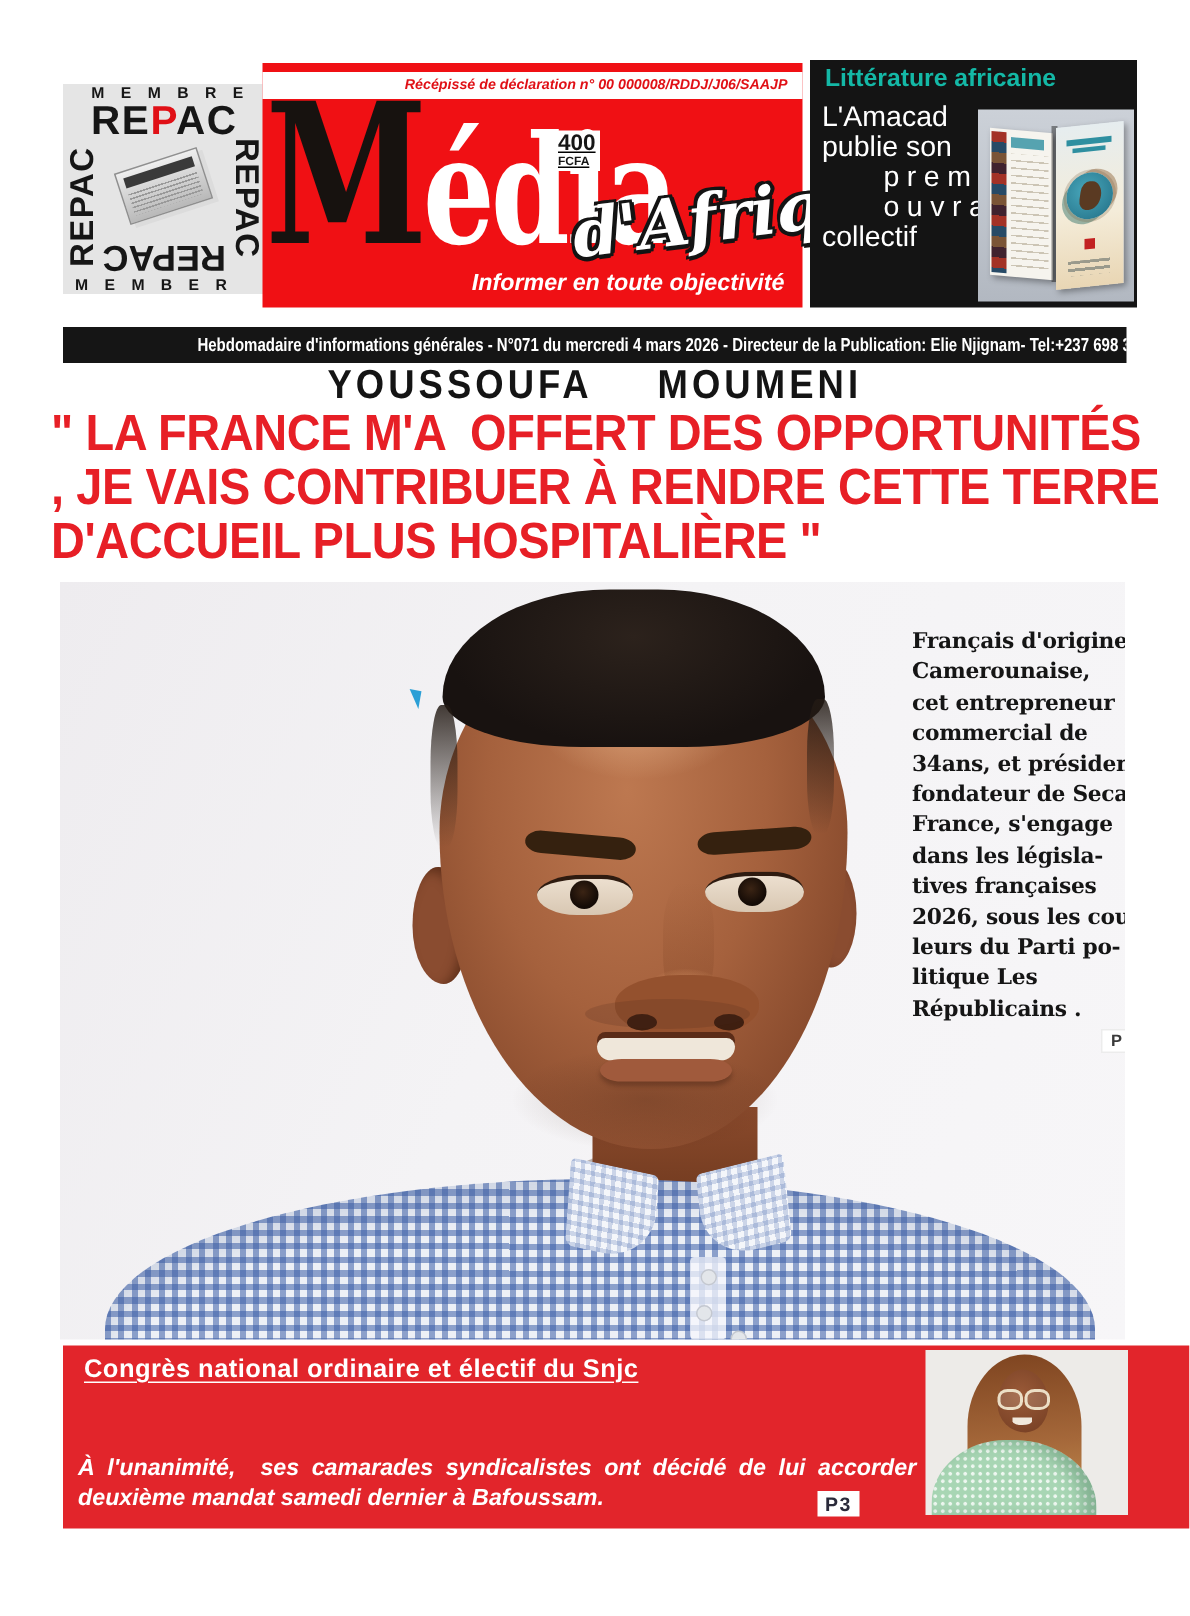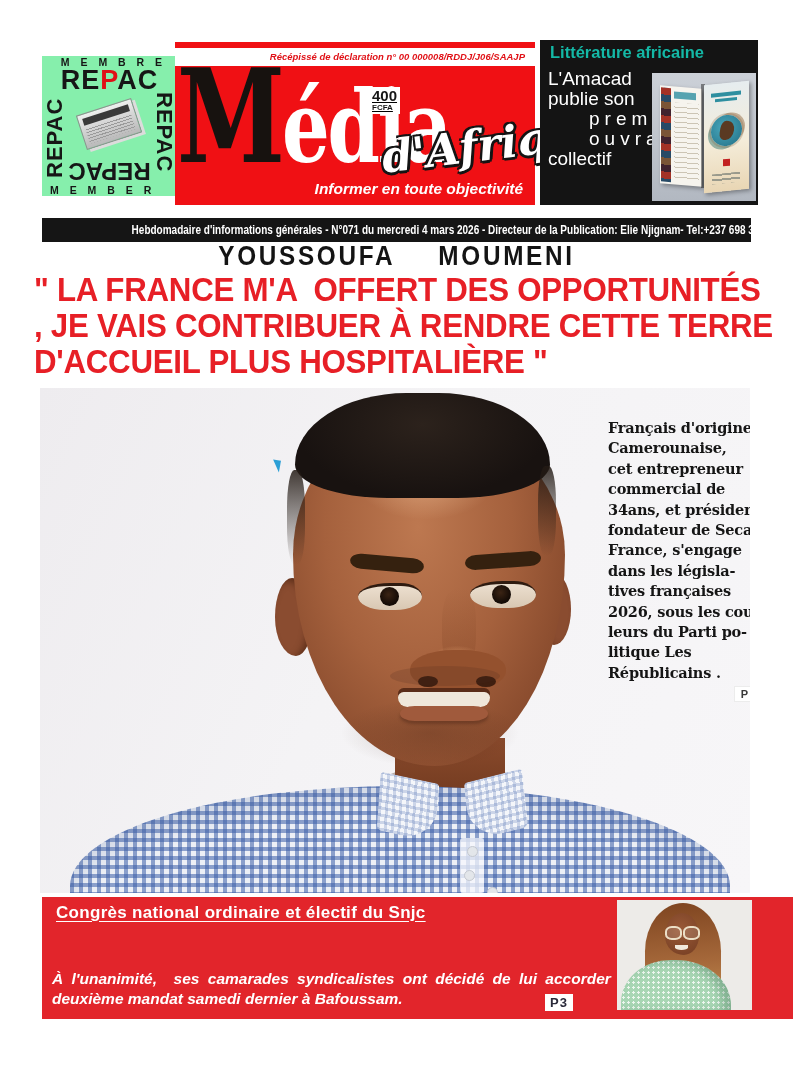--- a/index.html
+++ b/index.html
@@ -1,20 +1,20 @@
 <!DOCTYPE html>
 <html><head>
 <meta charset="utf-8">
 <style>
   html,body{margin:0;padding:0;background:#fff;}
   .page{position:relative;width:793px;height:1077px;background:#ffffff;overflow:hidden;
         font-family:"Liberation Sans",sans-serif;}
 
   
-  .repac{position:absolute;left:42px;top:56px;width:135px;height:140px;background:#86efac;color:#161616;}
+  .repac{position:absolute;left:42px;top:56px;width:135px;height:140px;background:#e5e5e5;color:#161616;}
   .repac-top{position:absolute;top:0;left:8px;right:0;font-size:10.5px;font-weight:bold;letter-spacing:4px;text-align:center;}
   .repac-main{position:absolute;top:11px;left:0;right:0;text-align:center;font-size:27px;font-weight:bold;letter-spacing:1px;line-height:27px;}
   .repac-main .accent{color:#e01016;}
   .repac-side{position:absolute;top:36px;height:86px;writing-mode:vertical-rl;font-size:22px;font-weight:bold;letter-spacing:1px;line-height:22px;}
   .repac-left{left:2px;transform:rotate(180deg);}
   .repac-right{right:2px;}
   .repac-flip{position:absolute;bottom:13px;left:0;right:0;text-align:center;font-size:24px;font-weight:bold;transform:rotate(180deg);line-height:24px;}
   .repac-bot{position:absolute;bottom:0;left:8px;right:0;font-size:10.5px;font-weight:bold;letter-spacing:4px;text-align:left;}
   .repac-news{position:absolute;left:38px;top:50px;width:56px;height:34px;transform:rotate(-18deg);
     background:linear-gradient(180deg,#efefef 0%,#d7d7d7 40%,#b9b9b9 100%);border:1px solid #8f8f8f;

